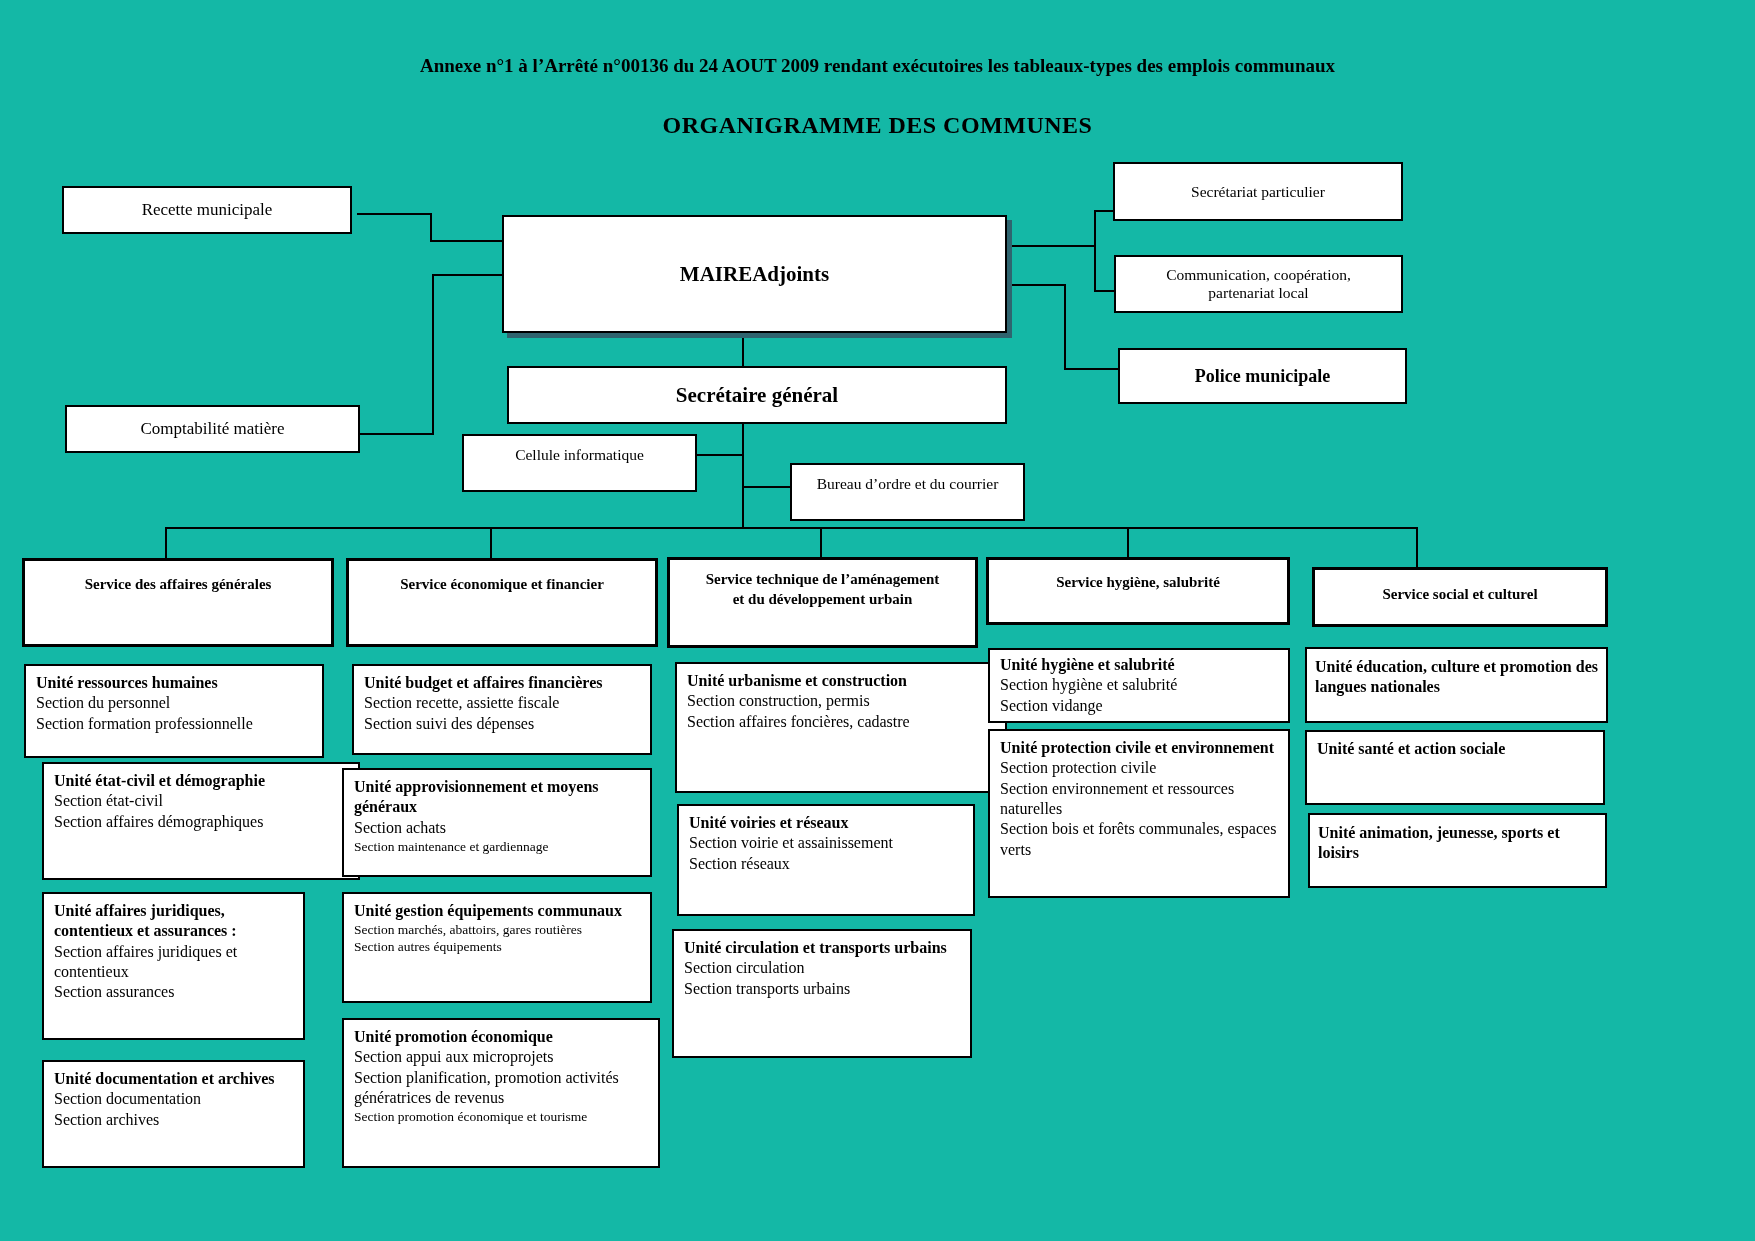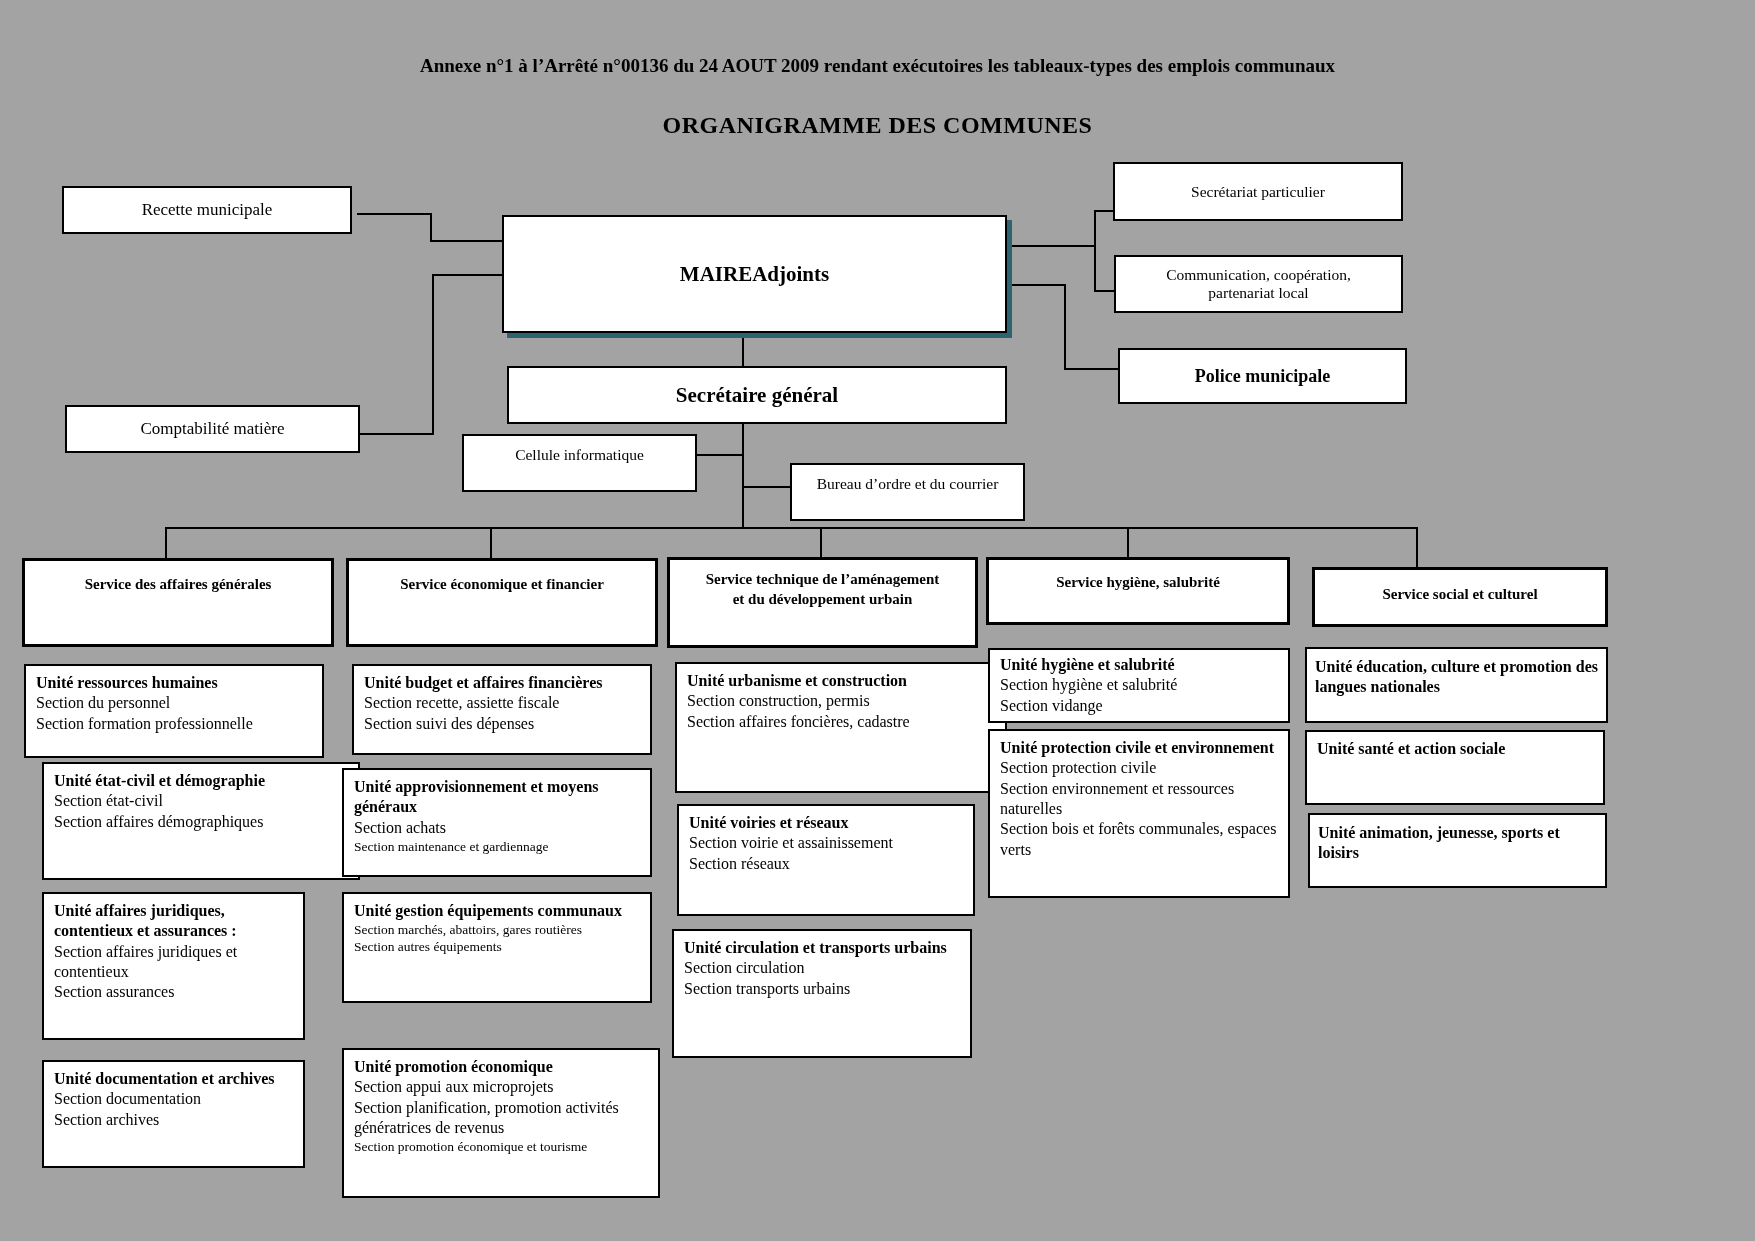--- a/index.html
+++ b/index.html
@@ -1,16 +1,16 @@
 <!DOCTYPE html>
 <html><head>
 <meta charset="utf-8">
 <style>
   html,body{margin:0;padding:0;background:#fff;}
-  #stage{position:relative;width:1755px;height:1241px;background:#a3a3a3;
+  #stage{position:relative;width:1755px;height:1241px;background:#14b8a6;
          font-family:"Liberation Serif","DejaVu Serif",serif;color:#000;overflow:hidden;}
   .box{position:absolute;box-sizing:border-box;border:2px solid #000;background:#fff;}
   .hd{border-width:3px;}
   .center{display:flex;align-items:center;justify-content:center;text-align:center;}
   .hline,.vline{position:absolute;background:#000;}
   .hline{height:2px;}.vline{width:2px;}
   .title{position:absolute;left:0;width:100%;text-align:center;font-weight:bold;}
   #annexe-title{top:55px;font-size:19px;}
   #main-title{top:112px;font-size:24px;letter-spacing:.5px;}
   .plain{font-size:17px;}
@@ -120,21 +120,21 @@
   <div class="box unit" style="left:342px;top:768px;width:310px;height:109px;">
     <div class="t">Unité approvisionnement et moyens généraux</div>
     <div>Section achats</div>
     <div class="sm">Section maintenance et gardiennage</div>
   </div>
   <div class="box unit" style="left:342px;top:892px;width:310px;height:111px;">
     <div class="t">Unité gestion équipements communaux</div>
     <div class="sm">Section marchés, abattoirs, gares routières</div>
     <div class="sm">Section autres équipements</div>
   </div>
-  <div class="box unit" style="left:342px;top:1018px;width:318px;height:150px;margin-top:30px;">
+  <div class="box unit" style="left:342px;top:1018px;width:318px;height:150px;">
     <div class="t">Unité promotion économique</div>
     <div>Section appui aux microprojets</div>
     <div>Section planification, promotion activités génératrices de revenus</div>
     <div class="sm">Section promotion économique et tourisme</div>
   </div>
 
   <div class="box unit" style="left:675px;top:662px;width:332px;height:131px;">
     <div class="t">Unité urbanisme et construction</div>
     <div>Section construction, permis</div>
     <div>Section affaires foncières, cadastre</div>

